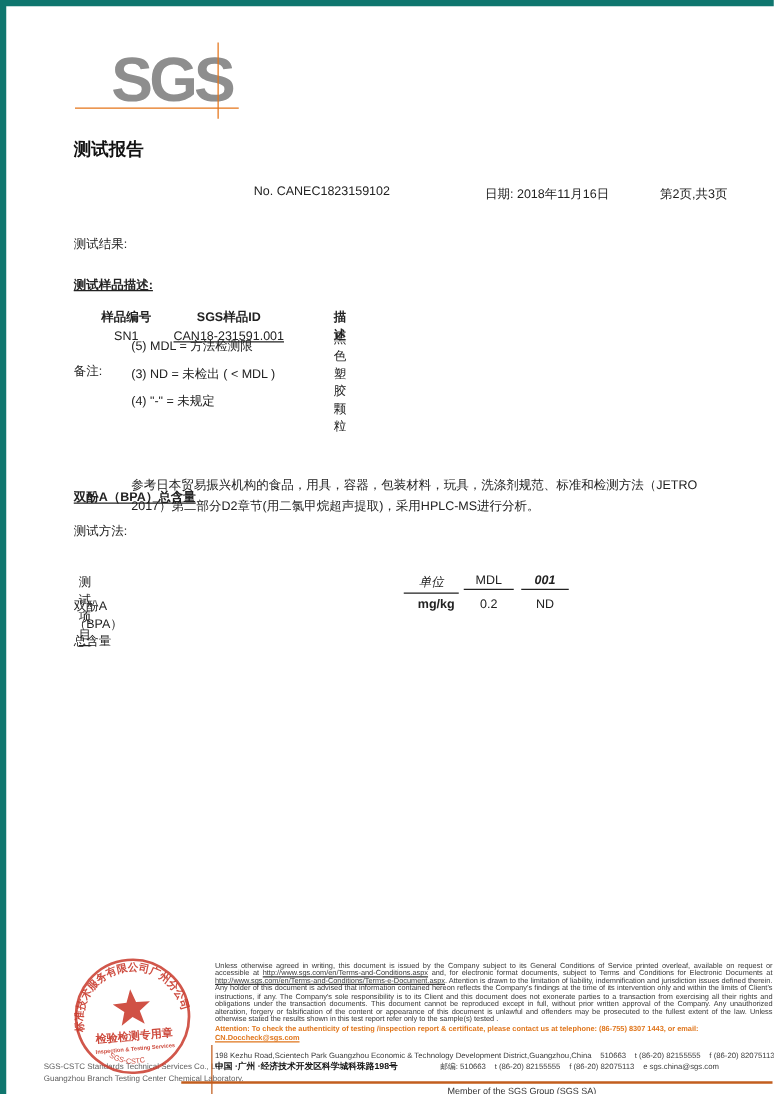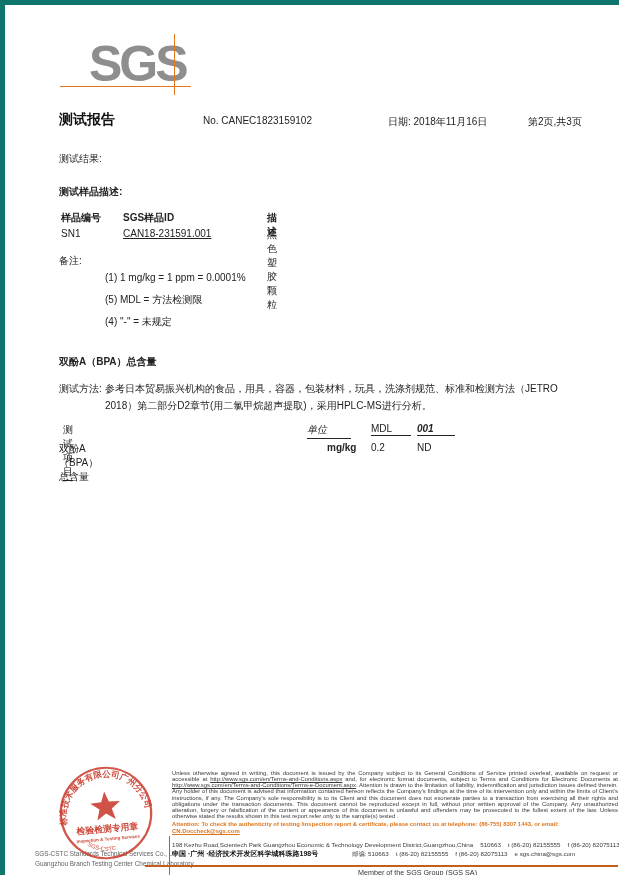--- a/index.html
+++ b/index.html
@@ -5,28 +5,28 @@
   html,body{margin:0;padding:0;background:#ffffff;}
   body{font-family:"Liberation Sans","DejaVu Sans",sans-serif;}
   .page{position:relative;width:617px;height:873px;background:#fff;border:5px solid #0f766e;overflow:hidden;color:#222;}
   .abs{position:absolute;}
 
   
   .logo-text{font-size:50px;font-weight:bold;color:#8e8e8e;letter-spacing:-3px;line-height:1;}
   .vrule-orange{width:1px;background:#e5751a;}
   .hrule-orange{height:1px;background:#e5751a;}
   .doc-title{font-size:14px;font-weight:bold;color:#111;}
-  .hdr-meta{font-size:10px;color:#222;}
+  .hdr-meta{font-size:10px;color:#222;margin-top:33px;}
 
   
-  .t10{font-size:10px;color:#222;}
+  .t10{font-size:10px;color:#222;margin-top:36px;}
   .bold{font-weight:bold;}
-  .ul{text-align:right;}
+  .ul{text-decoration:underline;text-align:right;}
   .it{font-style:italic;}
-  .cell-c{text-align:left;display:inline-block;}
+  .cell-c{text-align:center;display:inline-block;}
   .notes{font-size:10px;line-height:22px;color:#222;}
   .method-text{font-size:10px;line-height:17px;color:#222;width:478px;}
   .ul-b{border-bottom:1px solid #222;padding-bottom:1px;}
 
   
   .disc{font-size:5.9px;line-height:6.15px;color:#3a3a3a;text-align:justify;}
   .disc .lnk{text-decoration:underline;color:#3a3a3a;}
   .attn{font-size:5.9px;line-height:6.8px;color:#e0761c;font-weight:bold;margin-top:2px;text-align:left;}
   .attn .lnk{text-decoration:underline;color:#e0761c;}
   .addr{font-size:6.2px;color:#3b3b3b;line-height:9px;white-space:nowrap;}
@@ -61,32 +61,32 @@
     <span class="abs t10 bold" style="left:262px;">描述</span>
   </div>
   <div class="abs" style="left:0;top:223px;">
     <span class="abs t10 cell-c" style="left:56px;width:80px;">SN1</span>
     <span class="abs t10 cell-c" style="left:118px;width:120px;text-decoration:underline;">CAN18-231591.001</span>
     <span class="abs t10" style="left:262px;">黑色塑胶颗粒</span>
   </div>
 
   <div class="abs t10" style="left:54px;top:249px;">备注:</div>
   <div class="abs notes" style="left:100px;top:262px;">
-    <div>(1) 1 mg/kg = 1 ppm = 0.0001%</div>
     <div>(5) MDL = 方法检测限</div>
+    <div>(3) ND = 未检出 ( &lt; MDL )</div>
     <div>(4) "-" = 未规定</div>
   </div>
 
   <div class="abs t10 bold ul" style="left:54px;top:350px;">双酚A（BPA）总含量</div>
   <div class="abs t10" style="left:54px;top:377px;">测试方法:</div>
-  <div class="abs method-text" style="left:100px;top:375px;">参考日本贸易振兴机构的食品，用具，容器，包装材料，玩具，洗涤剂规范、标准和检测方法（JETRO 2018）第二部分D2章节(用二氯甲烷超声提取)，采用HPLC-MS进行分析。</div>
+  <div class="abs method-text" style="left:100px;top:375px;">参考日本贸易振兴机构的食品，用具，容器，包装材料，玩具，洗涤剂规范、标准和检测方法（JETRO 2017）第二部分D2章节(用二氯甲烷超声提取)，采用HPLC-MS进行分析。</div>
 
   <div class="abs" style="left:0;top:418px;">
     <span class="abs t10 ul-b" style="left:58px;">测试项目</span>
-    <span class="abs t10 it cell-c ul-b" style="left:302px;width:44px;">单位</span>
+    <span class="abs t10 it cell-c ul-b" style="left:318px;width:44px;">单位</span>
     <span class="abs t10 cell-c ul-b" style="left:366px;width:40px;">MDL</span>
     <span class="abs t10 it cell-c ul-b" style="left:412px;width:38px;font-weight:bold;">001</span>
   </div>
 
   <div class="abs" style="left:0;top:437px;">
     <span class="abs t10" style="left:54px;">双酚A（BPA）总含量</span>
     <span class="abs t10 cell-c" style="left:322px;width:44px;font-weight:bold;">mg/kg</span>
     <span class="abs t10 cell-c" style="left:366px;width:40px;">0.2</span>
     <span class="abs t10 cell-c" style="left:412px;width:38px;">ND</span>
   </div>

